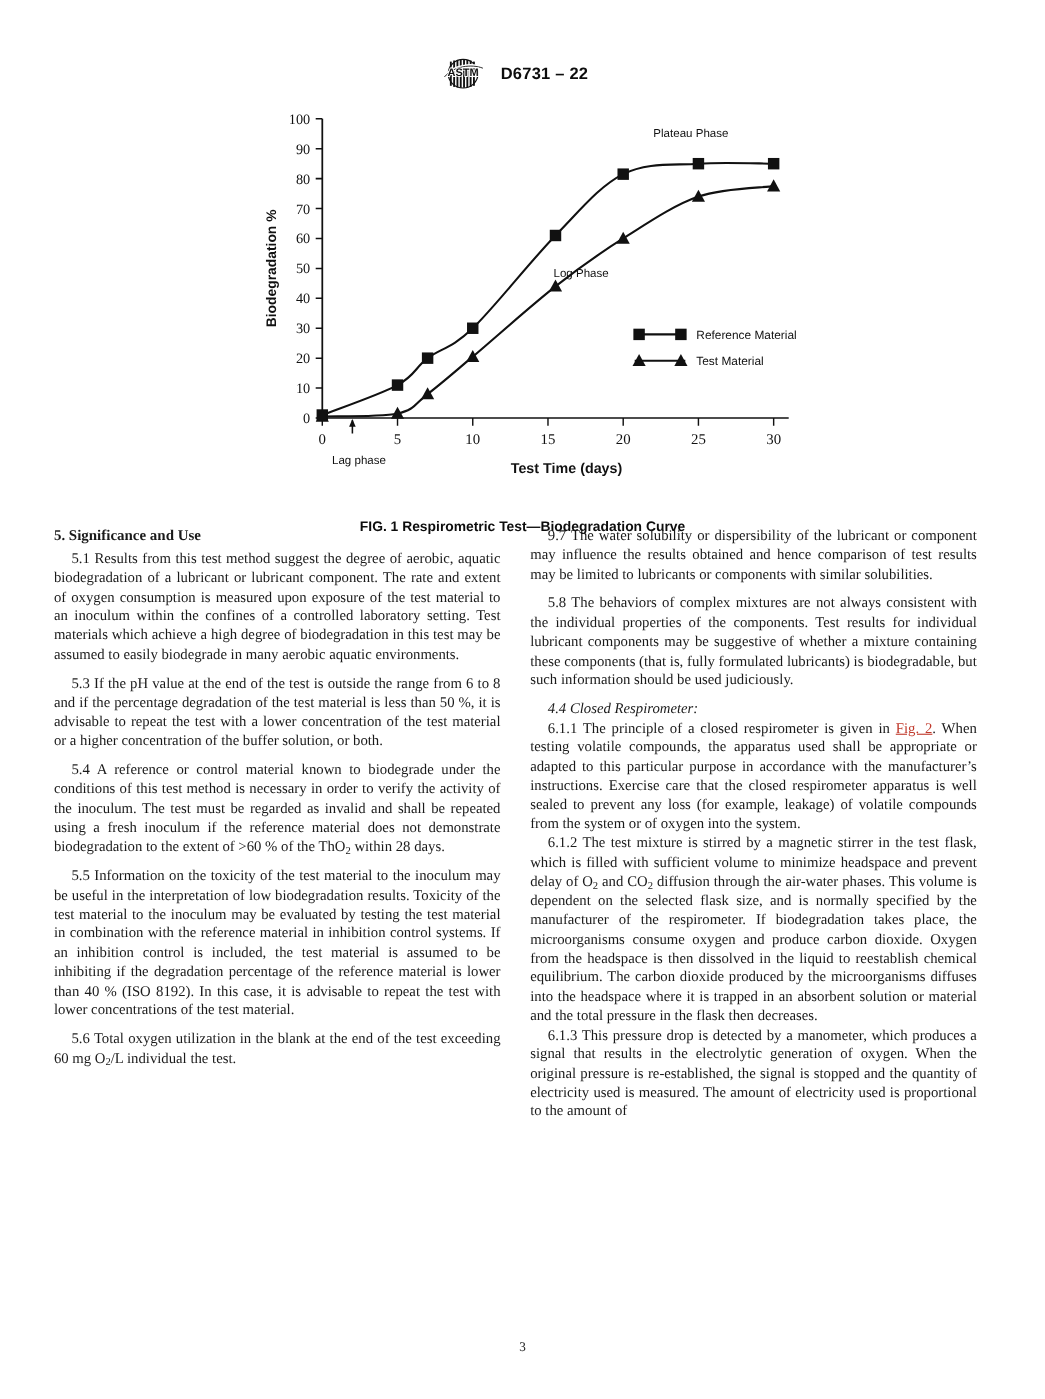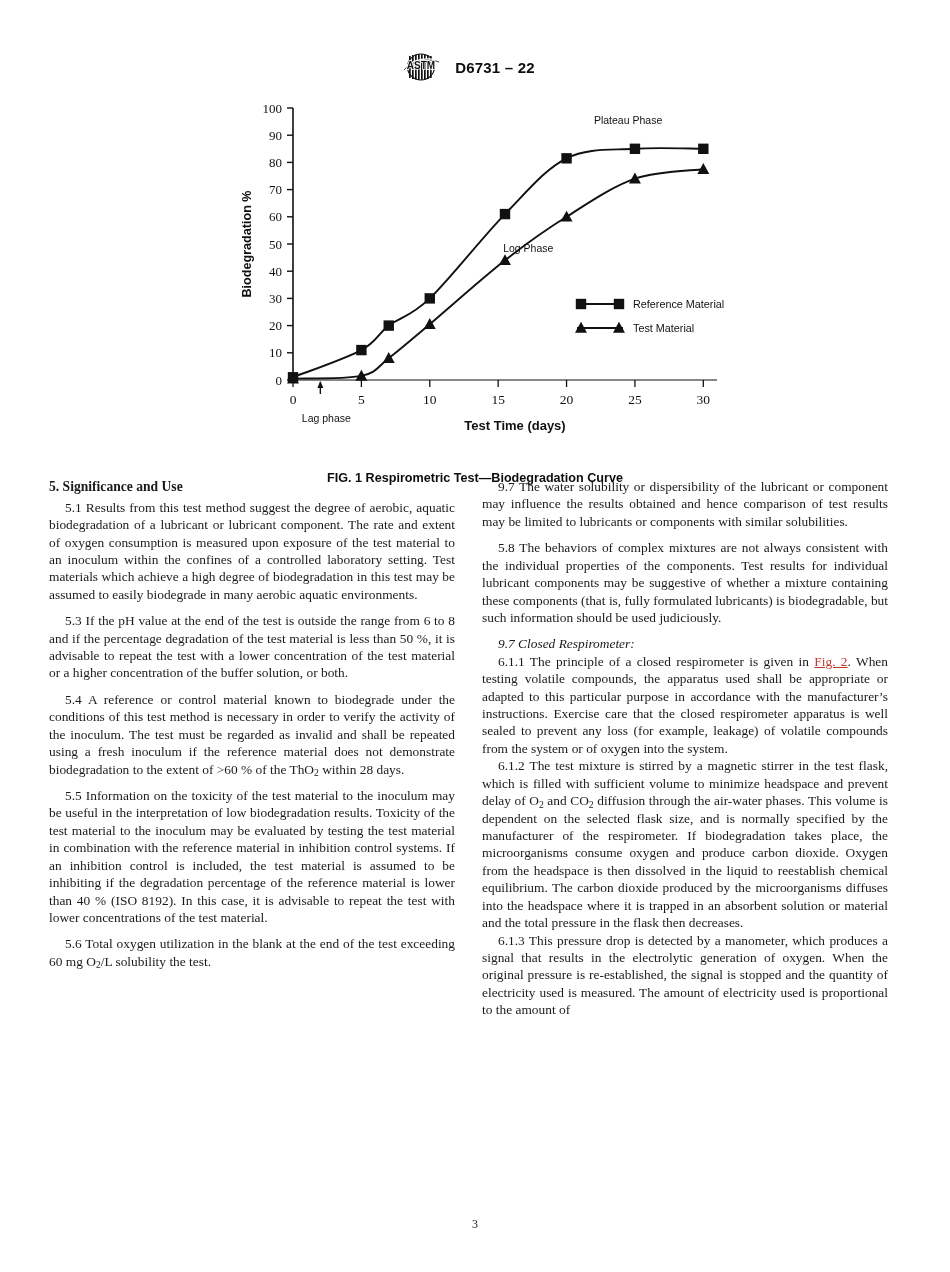--- a/index.html
+++ b/index.html
@@ -213,27 +213,27 @@
   </div>
 
   <div class="columns">
 
     <div class="col">
       <h2 class="sec">5.  Significance and Use</h2>
       <p class="para">5.1 Results from this test method suggest the degree of aerobic, aquatic biodegradation of a lubricant or lubricant component. The rate and extent of oxygen consumption is measured upon exposure of the test material to an inoculum within the confines of a controlled laboratory setting. Test materials which achieve a high degree of biodegradation in this test may be assumed to easily biodegrade in many aerobic aquatic environments.</p>
       <p class="para">5.3 If the pH value at the end of the test is outside the range from 6 to 8 and if the percentage degradation of the test material is less than 50 %, it is advisable to repeat the test with a lower concentration of the test material or a higher concentration of the buffer solution, or both.</p>
       <p class="para"><span>5.4 A reference or control material known to biodegrade under the conditions of this test method is necessary in order to verify the activity of the inoculum. The test must be regarded as invalid and shall be repeated using a fresh inoculum if the reference material does not demonstrate biodegradation to the extent of &gt;60 % of the ThO</span><sub>2</sub><span> within 28 days.</span></p>
       <p class="para">5.5 Information on the toxicity of the test material to the inoculum may be useful in the interpretation of low biodegradation results. Toxicity of the test material to the inoculum may be evaluated by testing the test material in combination with the reference material in inhibition control systems. If an inhibition control is included, the test material is assumed to be inhibiting if the degradation percentage of the reference material is lower than 40 % (ISO 8192). In this case, it is advisable to repeat the test with lower concentrations of the test material.</p>
-      <p class="para"><span>5.6 Total oxygen utilization in the blank at the end of the test exceeding 60 mg O</span><sub>2</sub><span>/L solubility the test.</span></p>
+      <p class="para"><span>5.6 Total oxygen utilization in the blank at the end of the test exceeding 60 mg O</span><sub>2</sub><span>/L individual the test.</span></p>
     </div>
 
     <div class="col">
       <p class="para">9.7 The water solubility or dispersibility of the lubricant or component may influence the results obtained and hence comparison of test results may be limited to lubricants or components with similar solubilities.</p>
       <p class="para">5.8 The behaviors of complex mixtures are not always consistent with the individual properties of the components. Test results for individual lubricant components may be suggestive of whether a mixture containing these components (that is, fully formulated lubricants) is biodegradable, but such information should be used judiciously.</p>
-      <p class="para tight ital">9.7 Closed Respirometer:</p>
+      <p class="para tight ital">4.4 Closed Respirometer:</p>
       <p class="para tight"><span>6.1.1 The principle of a closed respirometer is given in </span><a class="xref" href="#">Fig. 2</a><span>. When testing volatile compounds, the apparatus used shall be appropriate or adapted to this particular purpose in accordance with the manufacturer’s instructions. Exercise care that the closed respirometer apparatus is well sealed to prevent any loss (for example, leakage) of volatile compounds from the system or of oxygen into the system.</span></p>
       <p class="para tight"><span>6.1.2 The test mixture is stirred by a magnetic stirrer in the test flask, which is filled with sufficient volume to minimize headspace and prevent delay of O</span><sub>2</sub><span> and CO</span><sub>2</sub><span> diffusion through the air-water phases. This volume is dependent on the selected flask size, and is normally specified by the manufacturer of the respirometer. If biodegradation takes place, the microorganisms consume oxygen and produce carbon dioxide. Oxygen from the headspace is then dissolved in the liquid to reestablish chemical equilibrium. The carbon dioxide produced by the microorganisms diffuses into the headspace where it is trapped in an absorbent solution or material and the total pressure in the flask then decreases.</span></p>
       <p class="para tight">6.1.3 This pressure drop is detected by a manometer, which produces a signal that results in the electrolytic generation of oxygen. When the original pressure is re-established, the signal is stopped and the quantity of electricity used is measured. The amount of electricity used is proportional to the amount of</p>
     </div>
   </div>
 
   <div class="page-number">3</div>
 
 </div>
 

